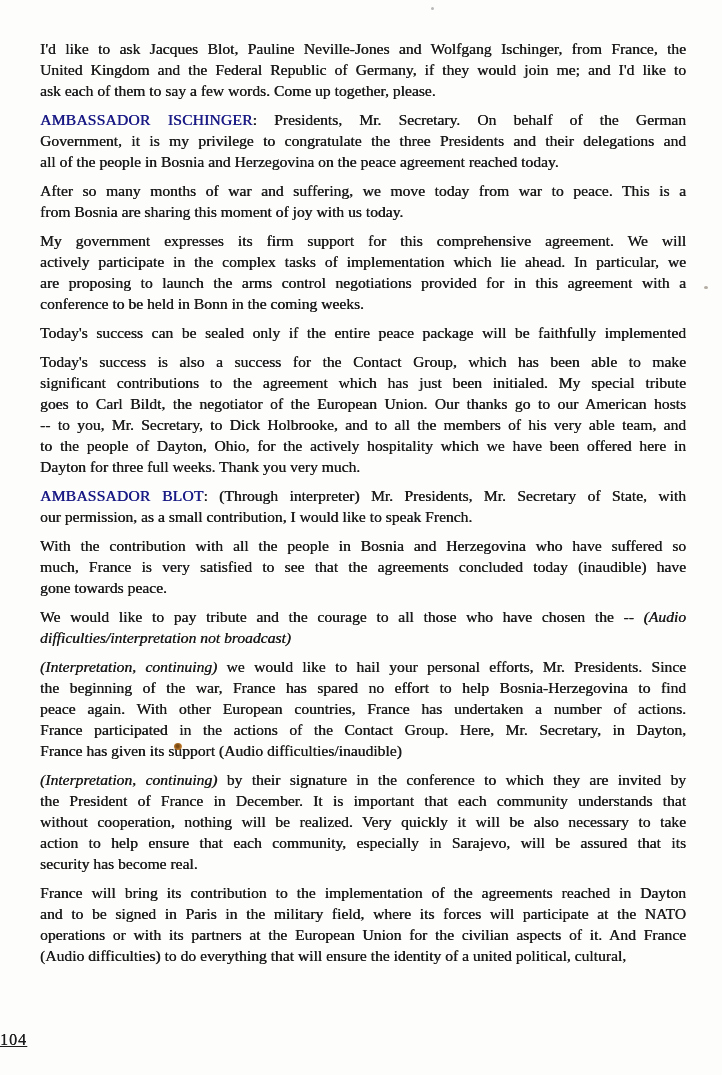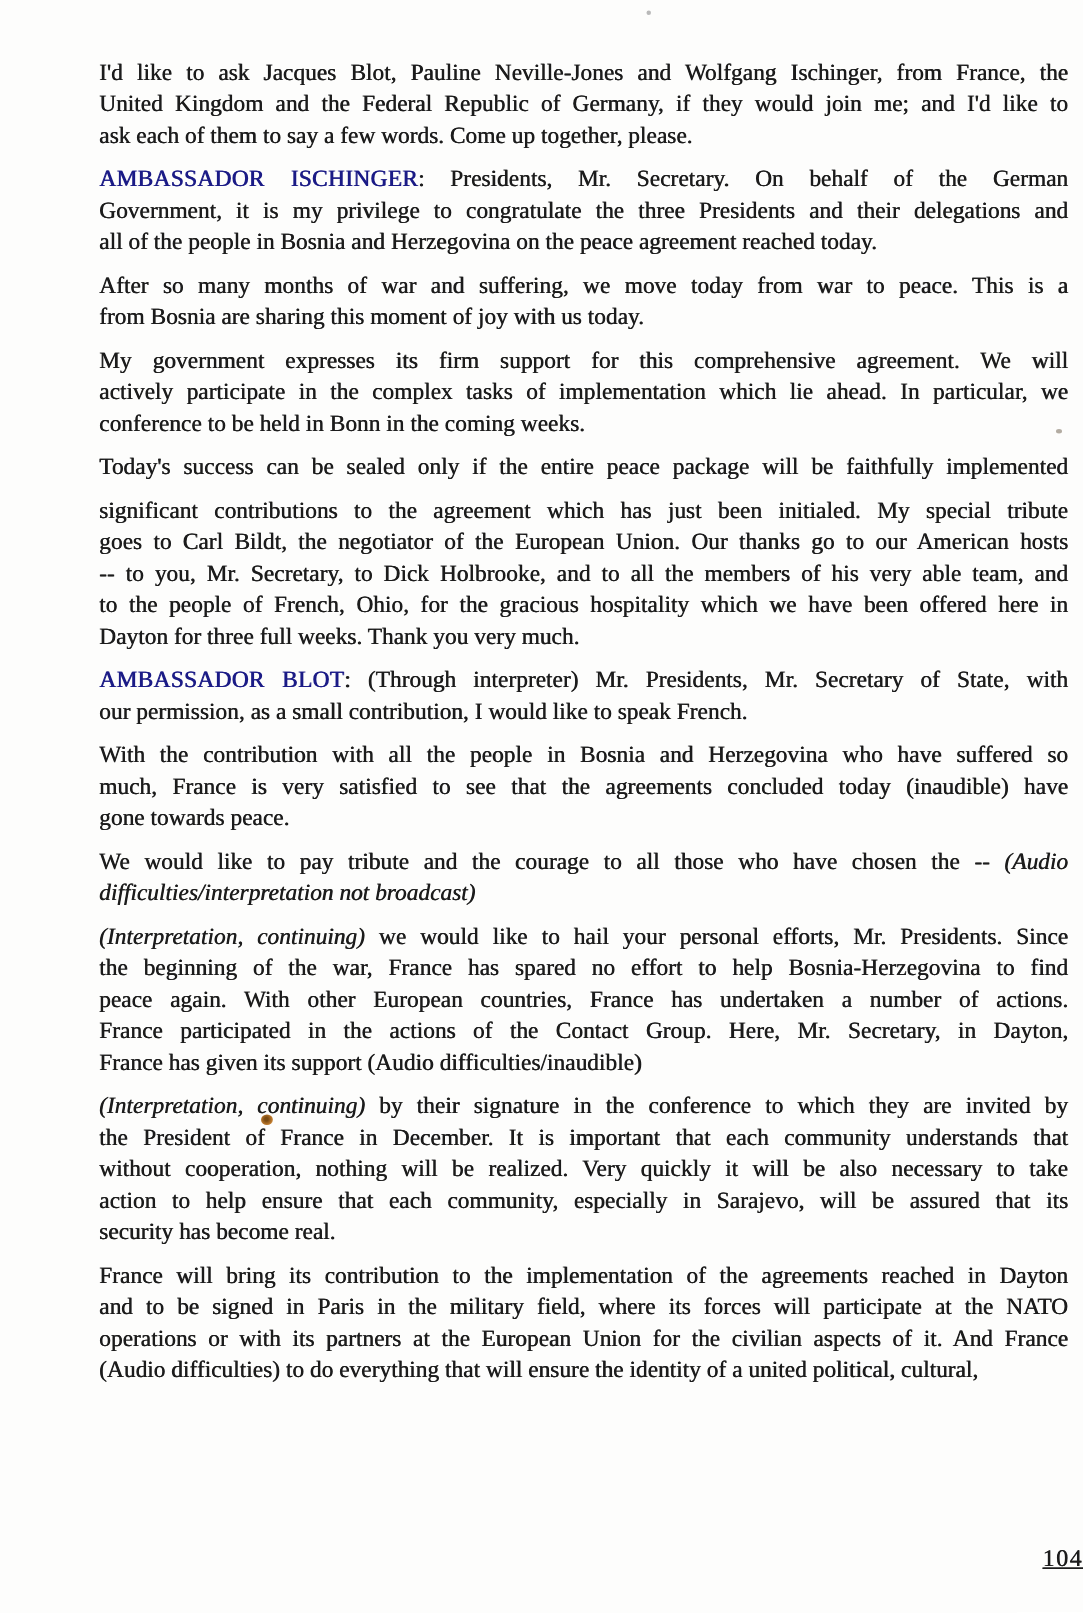--- a/index.html
+++ b/index.html
@@ -15,40 +15,39 @@
     font-family: "Liberation Serif", "DejaVu Serif", serif;
     color: var(--ink, #1c1c1c);
   }
   .text-block {
     position: absolute;
     left: 40px; top: 38px;
     width: 646px;
     font-size: 15.6px;
     line-height: 21px;
     text-shadow: 0.35px 0 0 currentColor;
-    margin-left: 26px;
   }
   .para { margin: 0 0 8px 0; }
   .line {
     text-align: justify;
     text-align-last: justify;
     white-space: nowrap;
   }
   .line.last { text-align-last: left; }
   .speaker {
     font-weight: normal;
     color: var(--speaker, #1b1b86);
     text-shadow: 0.5px 0 0 currentColor;
     letter-spacing: 0.2px;
   }
   .italic { font-style: italic; }
   .page-number {
     position: absolute;
     left: 0; right: 0; top: 1031px;
-    text-align: right;
+    text-align: left;
     font-size: 16px;
     letter-spacing: 1px;
     text-shadow: 0.3px 0 0 currentColor;
     text-decoration: underline;
   }
   .speck {
     position: absolute;
     border-radius: 50%;
   }
   .speck-top    { left: 431px; top: 7px;   width: 3px; height: 3px; background: #b9b9b9; }
@@ -71,30 +70,32 @@
         <div class="line"><span class="normal">Government, it is my privilege to congratulate the three Presidents and their delegations and</span></div>
         <div class="line last"><span class="normal">all of the people in Bosnia and Herzegovina on the peace agreement reached today.</span></div>
       </div>
       <div class="para">
         <div class="line"><span class="normal">After so many months of war and suffering, we move today from war to peace. This is a</span></div>
         <div class="line last"><span class="normal">from Bosnia are sharing this moment of joy with us today.</span></div>
       </div>
       <div class="para">
         <div class="line"><span class="normal">My government expresses its firm support for this comprehensive agreement. We will</span></div>
         <div class="line"><span class="normal">actively participate in the complex tasks of implementation which lie ahead. In particular, we</span></div>
+        <div class="line"><span class="normal">are proposing to launch the arms control negotiations provided for in this agreement with a</span></div>
         <div class="line last"><span class="normal">conference to be held in Bonn in the coming weeks.</span></div>
       </div>
       <div class="para">
         <div class="line"><span class="normal">Today's success can be sealed only if the entire peace package will be faithfully implemented</span></div>
       </div>
       <div class="para">
+        <div class="line"><span class="normal">Today's success is also a success for the Contact Group, which has been able to make</span></div>
         <div class="line"><span class="normal">significant contributions to the agreement which has just been initialed. My special tribute</span></div>
         <div class="line"><span class="normal">goes to Carl Bildt, the negotiator of the European Union. Our thanks go to our American hosts</span></div>
         <div class="line"><span class="normal">-- to you, Mr. Secretary, to Dick Holbrooke, and to all the members of his very able team, and</span></div>
-        <div class="line"><span class="normal">to the people of French, Ohio, for the gracious hospitality which we have been offered here in</span></div>
+        <div class="line"><span class="normal">to the people of Dayton, Ohio, for the actively hospitality which we have been offered here in</span></div>
         <div class="line last"><span class="normal">Dayton for three full weeks. Thank you very much.</span></div>
       </div>
       <div class="para">
         <div class="line"><span class="speaker">AMBASSADOR BLOT</span><span class="normal">: (Through interpreter) Mr. Presidents, Mr. Secretary of State, with</span></div>
         <div class="line last"><span class="normal">our permission, as a small contribution, I would like to speak French.</span></div>
       </div>
       <div class="para">
         <div class="line"><span class="normal">With the contribution with all the people in Bosnia and Herzegovina who have suffered so</span></div>
         <div class="line"><span class="normal">much, France is very satisfied to see that the agreements concluded today (inaudible) have</span></div>
         <div class="line last"><span class="normal">gone towards peace.</span></div>

